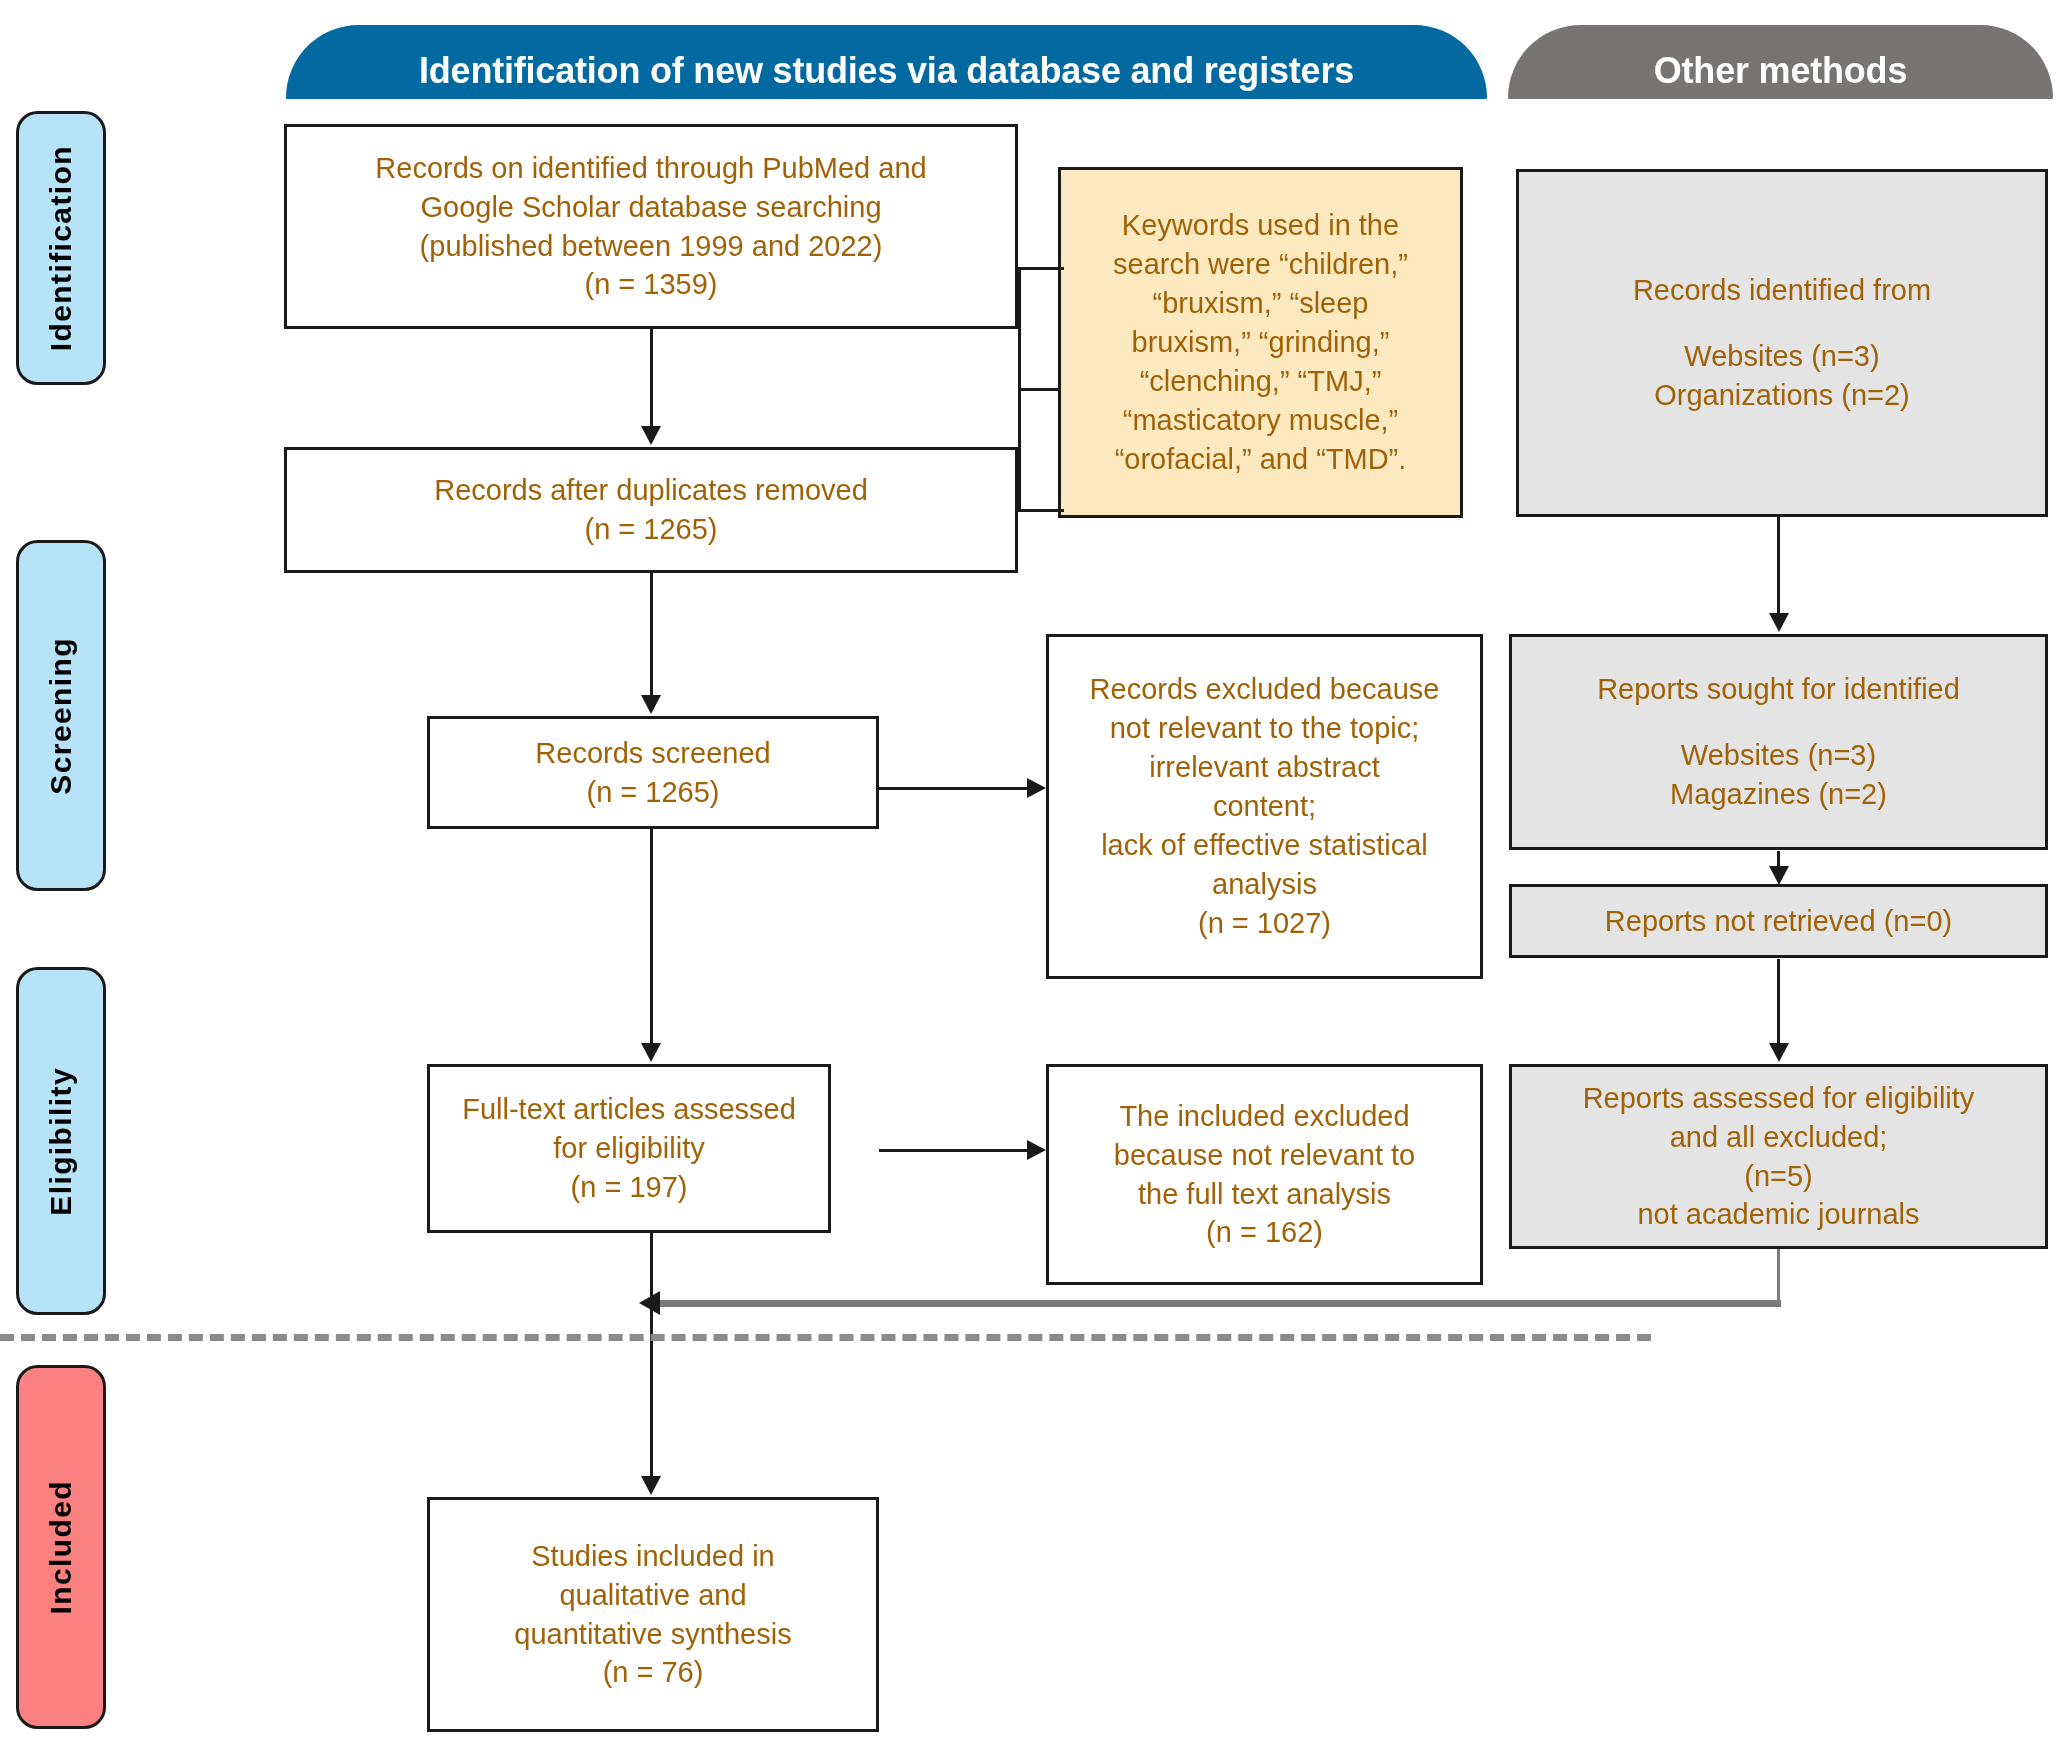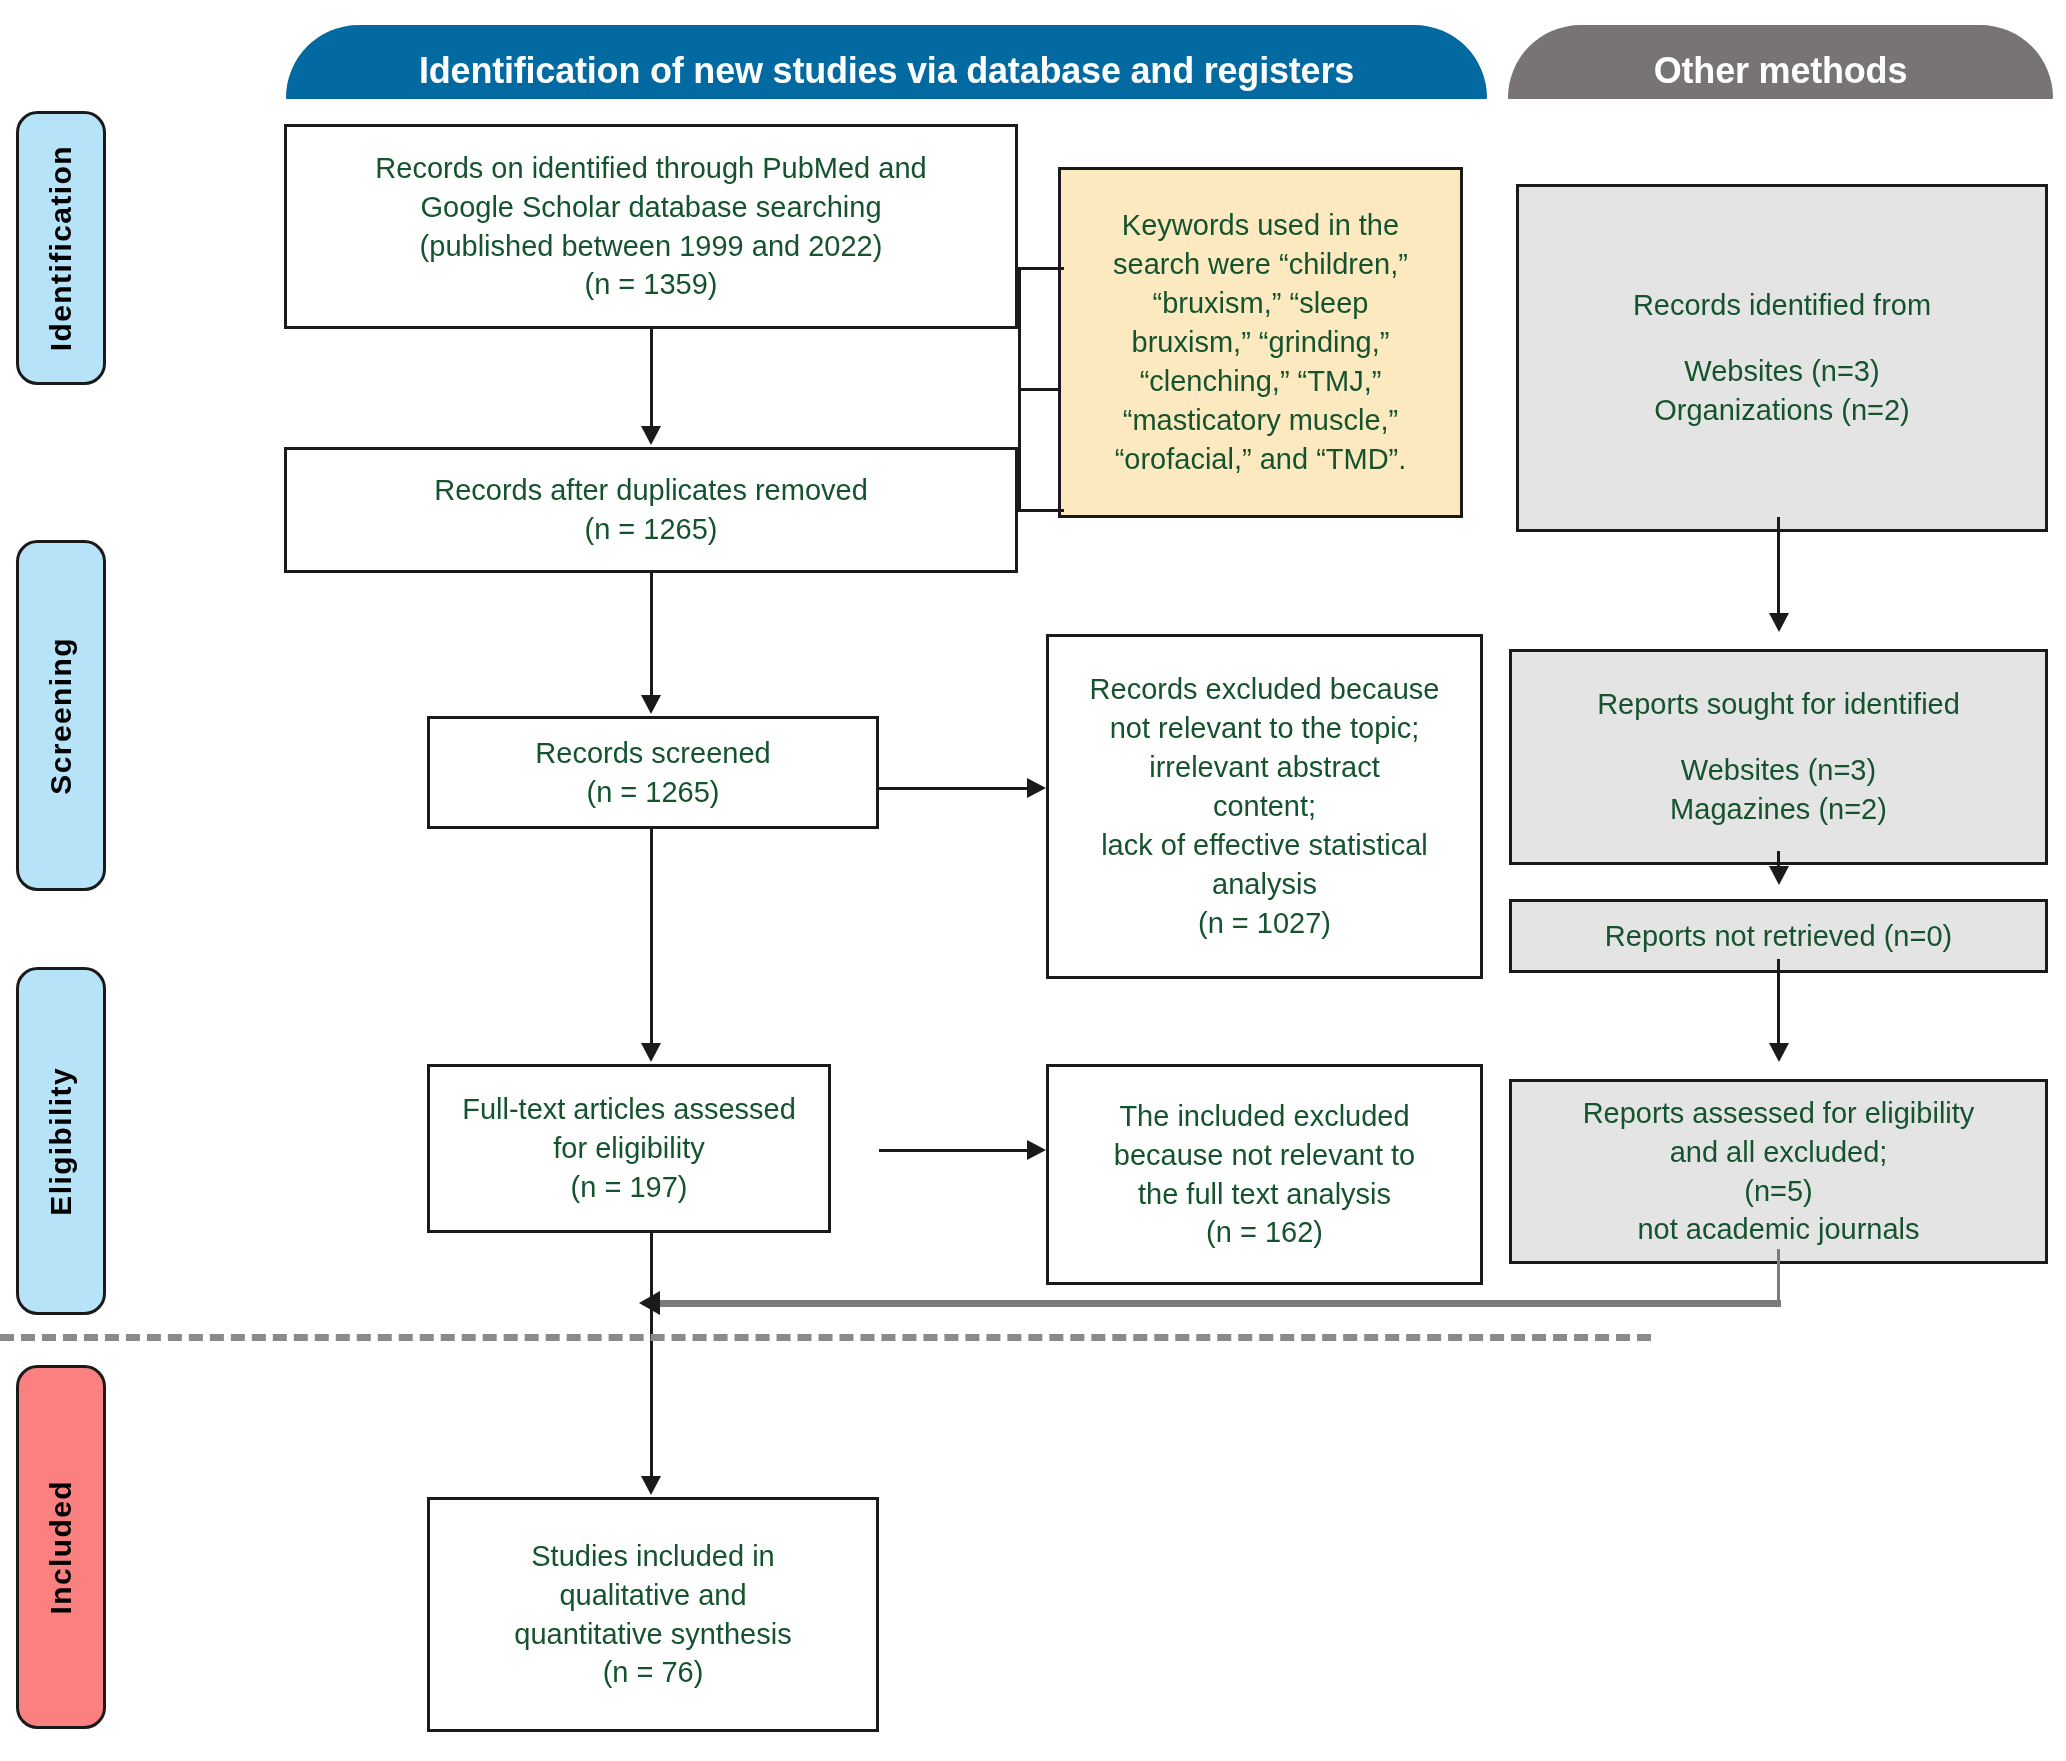--- a/index.html
+++ b/index.html
@@ -69,23 +69,23 @@
     border:3.3px solid #1a1a1a;
     background:#ffffff;
     display:flex;
     flex-direction:column;
     align-items:center;
     justify-content:center;
     text-align:center;
     font-size:29px;
     line-height:1.34;
     padding:4.7px 8.5px;
-    color:#14532d;
-  }
-  .box.gray{background:#e4e4e4;margin-top:15px;}
+    color:#a16207;
+  }
+  .box.gray{background:#e4e4e4;}
   .box.cream{background:#fce9c0;}
   .box .ln{display:block;width:100%;}
   .box .gap{display:block;height:27px;}
 
   #box-records-identified {left:284px;  top:124px;  width:734px; height:205px;}
   #box-duplicates-removed {left:284px;  top:447px;  width:734px; height:126px;}
   #box-records-screened   {left:427px;  top:716px; width:452px;  height:113px;}
   #box-fulltext-assessed  {left:427px;  top:1064px; width:404px;  height:169px;}
   #box-studies-included   {left:427px;  top:1497px; width:452px;  height:235px;}
 

